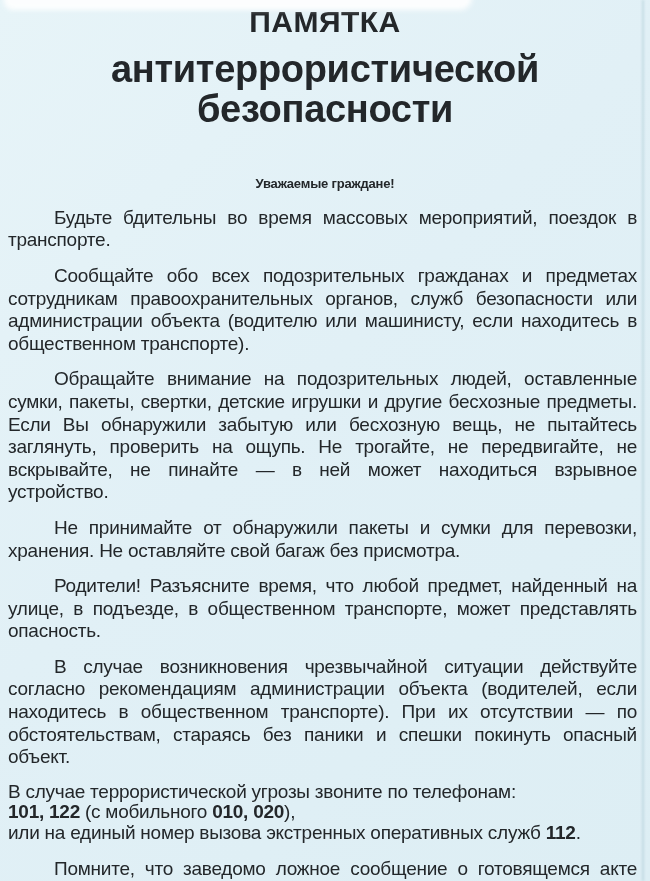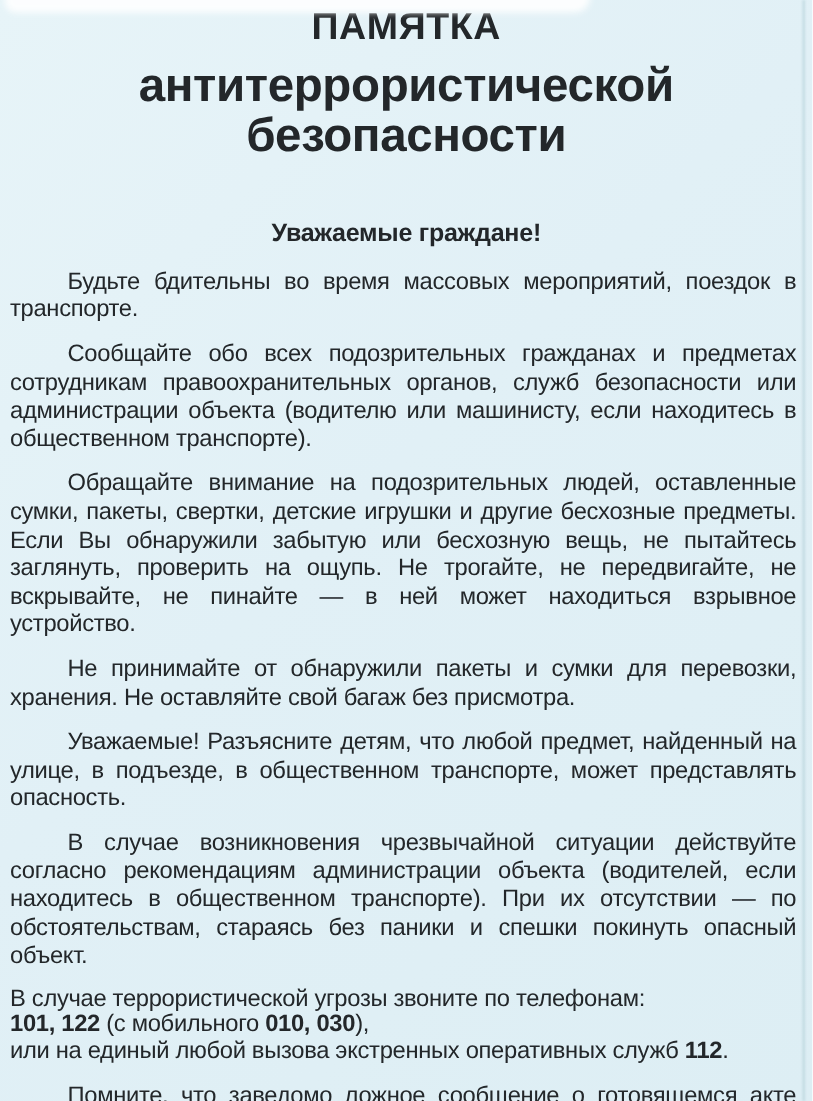--- a/index.html
+++ b/index.html
@@ -48,21 +48,21 @@
   }
   .subtitle {
     font-size: 38px;
     font-weight: 700;
     line-height: 1.05;
     text-align: center;
     letter-spacing: -0.3px;
   }
   .greeting {
     margin-top: 46px;
-    font-size: 20px;
+    font-size: 13px;
     font-weight: 700;
     text-align: center;
     letter-spacing: -0.2px;
   }
   .content {
     margin-top: 16px;
     padding: 0 13px 0 8px;
     font-size: 19px;
     line-height: 22.6px;
     letter-spacing: -0.25px;
@@ -107,31 +107,31 @@
   <div class="content">
 
     <p>Будьте бдительны во время массовых мероприятий, поездок в транспорте.</p>
 
     <p>Сообщайте обо всех подозрительных гражданах и предметах сотрудникам правоохранительных органов, служб безопасности или администрации объекта (водителю или машинисту, если находитесь в общественном транспорте).</p>
 
     <p>Обращайте внимание на подозрительных людей, оставленные сумки, пакеты, свертки, детские игрушки и другие бесхозные предметы. Если Вы обнаружили забытую или бесхозную вещь, не пытайтесь заглянуть, проверить на ощупь. Не трогайте, не передвигайте, не вскрывайте, не пинайте — в ней может находиться взрывное устройство.</p>
 
     <p>Не принимайте от обнаружили пакеты и сумки для перевозки, хранения. Не оставляйте свой багаж без присмотра.</p>
 
-    <p>Уважаемые! Разъясните детям, что любой предмет, найденный на улице, в подъезде, в общественном транспорте, может представлять опасность.</p>
+    <p>Родители! Разъясните время, что любой предмет, найденный на улице, в подъезде, в общественном транспорте, может представлять опасность.</p>
 
     <p>В случае возникновения чрезвычайной ситуации действуйте согласно рекомендациям администрации объекта (водителей, если находитесь в общественном транспорте). При их отсутствии — по обстоятельствам, стараясь без паники и спешки покинуть опасный объект.</p>
 
     <div class="phones">
       <div class="ph-line">В случае террористической угрозы звоните по телефонам:</div>
       <div class="ph-line">
-        <b class="num">101, 122</b><span> (с мобильного </span><b class="num">010, 030</b><span>),</span>
+        <b class="num">101, 122</b><span> (с мобильного </span><b class="num">010, 020</b><span>),</span>
       </div>
       <div class="ph-line">
-        <span>или на единый любой вызова экстренных оперативных служб </span><b class="num">112</b><span>.</span>
+        <span>или на единый номер вызова экстренных оперативных служб </span><b class="num">112</b><span>.</span>
       </div>
     </div>
 
     <p>Помните, что заведомо ложное сообщение о готовящемся акте терроризма влечет за собой уголовную ответственность.</p>
 
   </div>
 
 </div>
 
 </body></html>

